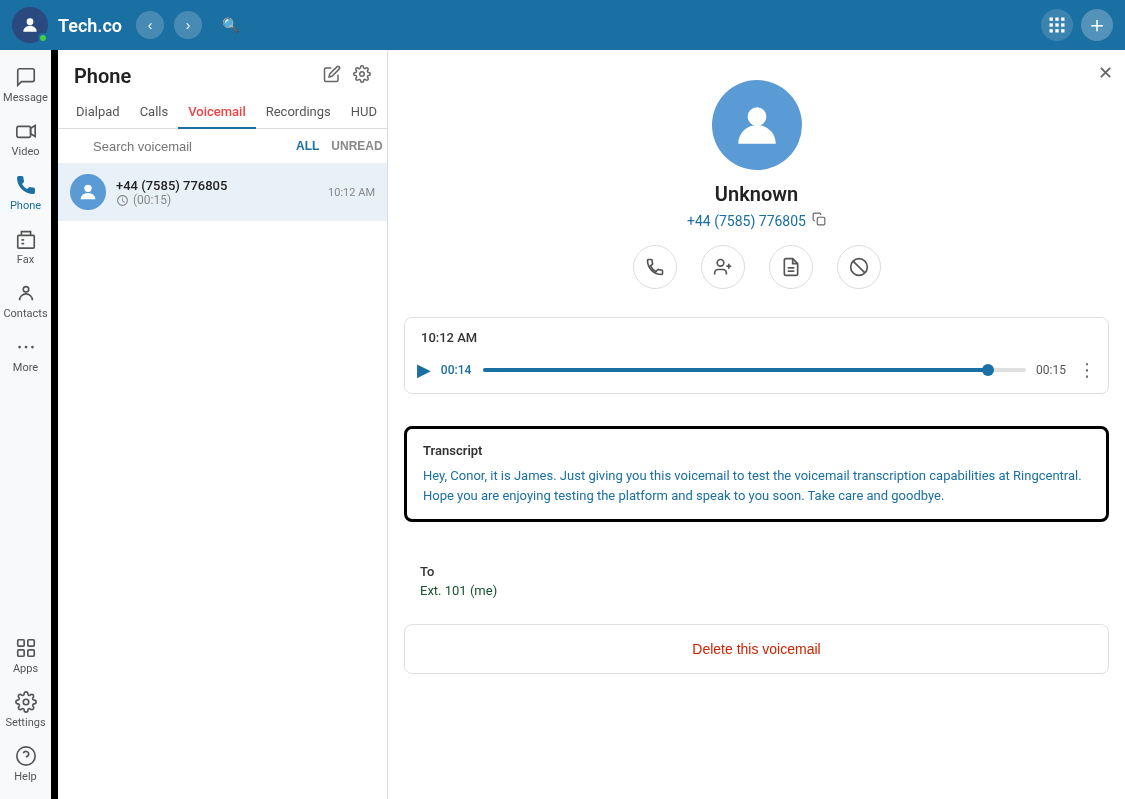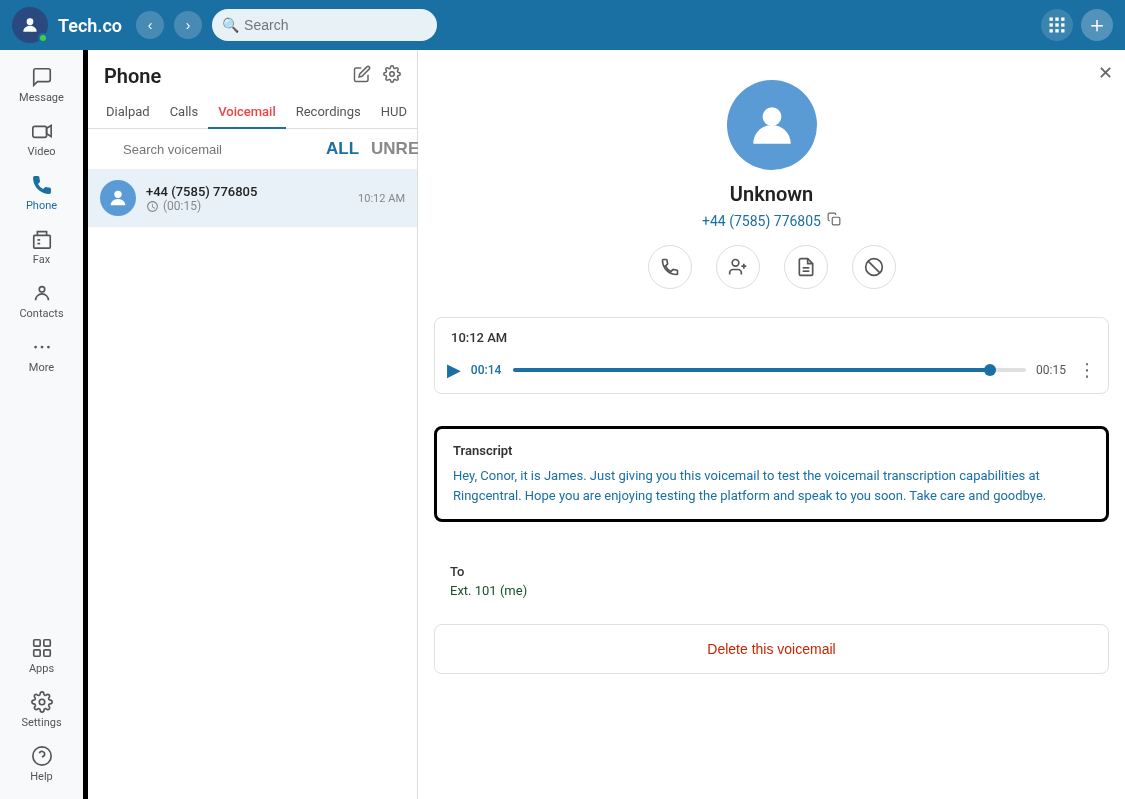--- a/index.html
+++ b/index.html
@@ -41,21 +41,21 @@
       color: white;
     }
     .topbar-grid-btn { background: rgba(255,255,255,0.15); }
     .topbar-plus-btn { background: rgba(255,255,255,0.25); font-size: 22px; }
 
     
     .main-layout { display: flex; height: calc(799px - 50px); }
 
     
     .sidebar {
-      width: 88px; background: #f8f9fa; border-right: 5px solid #000000;
+      width: 58px; background: #f8f9fa; border-right: 7px solid #000000;
       display: flex; flex-direction: column; align-items: center; padding: 8px 0;
     }
     .sidebar-item {
       display: flex; flex-direction: column; align-items: center; justify-content: center;
       width: 60px; padding: 8px 4px; border-radius: 8px; cursor: pointer;
       gap: 3px; color: #555; font-size: 11px; text-align: center;
     }
     .sidebar-item.active { color: #1a6fa3; }
     .sidebar-item svg { width: 22px; height: 22px; }
     .sidebar-spacer { flex: 1; }
@@ -82,21 +82,21 @@
 
     
     .search-bar {
       display: flex; align-items: center; padding: 8px 12px; gap: 23px; border-bottom: 1px solid #eee;
     }
     .search-input {
       border: none; outline: none; font-size: 13px; color: #555; flex: 1; background: transparent;
     }
     .filter-btns { display: flex; gap: 4px; margin-left: auto; }
     .filter-btn {
-      font-size: 17px; font-weight: 600; color: #888; background: none; border: none; cursor: pointer; padding: 2px 4px;
+      font-size: 12px; font-weight: 600; color: #888; background: none; border: none; cursor: pointer; padding: 2px 4px;
     }
     .filter-btn.active { color: #1a6fa3; }
 
     
     .voicemail-list { flex: 1; overflow-y: auto; }
     .vm-item {
       display: flex; align-items: center; padding: 10px 12px; cursor: pointer; gap: 10px; border-bottom: 1px solid #eee;
     }
     .vm-item.active { background: #e8f0f8; }
     .vm-avatar {
@@ -184,21 +184,20 @@
         <circle cx="12" cy="8" r="4"></circle>
         <path d="M4 20c0-4 3.6-7 8-7s8 3 8 7"></path>
       </svg>
     <div class="topbar-avatar-badge"></div>
   </div>
   <span class="topbar-brand">Tech.co</span>
   <button class="topbar-nav-btn">‹</button>
   <button class="topbar-nav-btn">›</button>
   <div class="topbar-search-wrap">
     <span class="topbar-search-icon">🔍</span>
-    <input class="topbar-search" type="text" placeholder="Search" style="">
   </div>
   <div class="topbar-right">
     <button class="topbar-grid-btn">
       <svg viewBox="0 0 24 24" width="20" height="20" fill="white">
           <rect x="3" y="3" width="4" height="4"></rect>
           <rect x="10" y="3" width="4" height="4"></rect>
           <rect x="17" y="3" width="4" height="4"></rect>
           <rect x="3" y="10" width="4" height="4"></rect>
           <rect x="10" y="10" width="4" height="4"></rect>
           <rect x="17" y="10" width="4" height="4"></rect>

